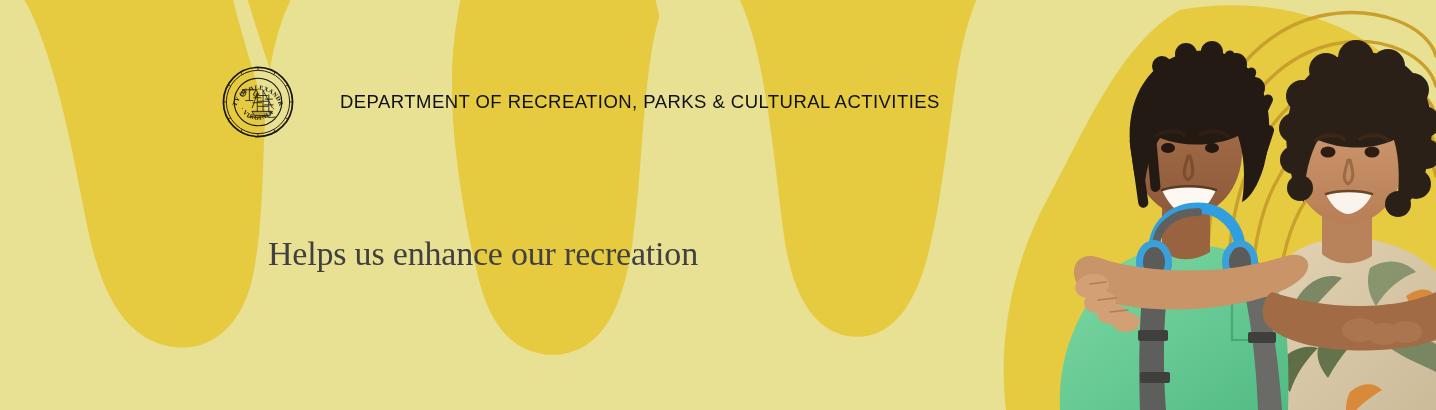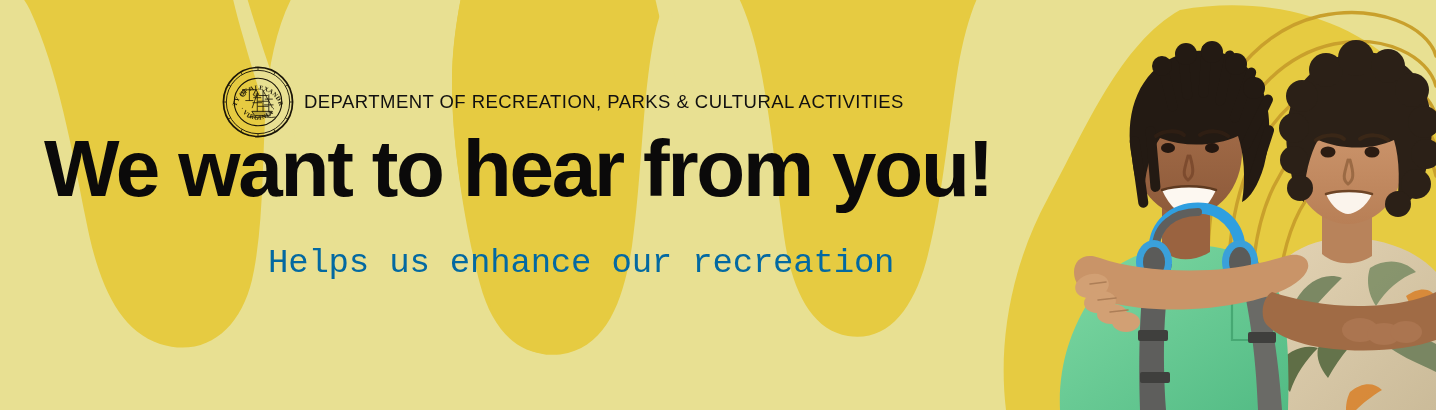--- a/index.html
+++ b/index.html
@@ -40,43 +40,44 @@
     gap:10px;
   }
   .seal { width:72px; height:72px; display:block; flex:0 0 auto; }
   .dept-name {
     font-size:18.5px;
     letter-spacing:0.45px;
     color:#111010;
     font-weight:400;
     white-space:nowrap;
     font-family:"Liberation Sans", sans-serif;
+    margin-left:36px;
   }
 
   .headline {
     position:absolute;
     left:44px; top:129px;
     font-size:80px;
     line-height:1;
     font-weight:700;
     letter-spacing:-2.2px;
     color:#0b0a0a;
     white-space:nowrap;
     font-family:"Liberation Sans", sans-serif;
   }
 
   .subhead {
     position:absolute;
-    left:268px; top:242px;
+    left:268px; top:232px;
     font-size:34px;
     line-height:1.29;
     font-weight:400;
     letter-spacing:-0.2px;
-    color:#0369a1;
-    font-family:Liberation Mono, monospace;
+    color:#404040;
+    font-family:Liberation Serif, serif;
   }
   .subhead-line { display:block; white-space:nowrap; }
 </style>
 </head>
 <body>
 
 <div id="banner">
 
   <svg class="bg-layer" viewBox="0 0 1436 410" preserveAspectRatio="none" aria-hidden="true">
     <defs>
@@ -419,20 +420,19 @@
           <line x1="49" y1="38" x2="42" y2="58"></line>
           <line x1="57" y1="34" x2="70" y2="58"></line>
 
           <path d="M 36 71 C 42 69, 48 73, 54 71 C 60 69, 66 73, 74 71"></path>
         </g>
       </svg>
 
       <span class="dept-name">DEPARTMENT OF RECREATION, PARKS &amp; CULTURAL ACTIVITIES</span>
     </div>
 
-    <h1 class="headline">We want to hear from you!</h1>
 
     <p class="subhead">
       <span class="subhead-line">Helps us enhance our recreation</span>
     </p>
 
   </div>
 </div>
 
 </body></html>

